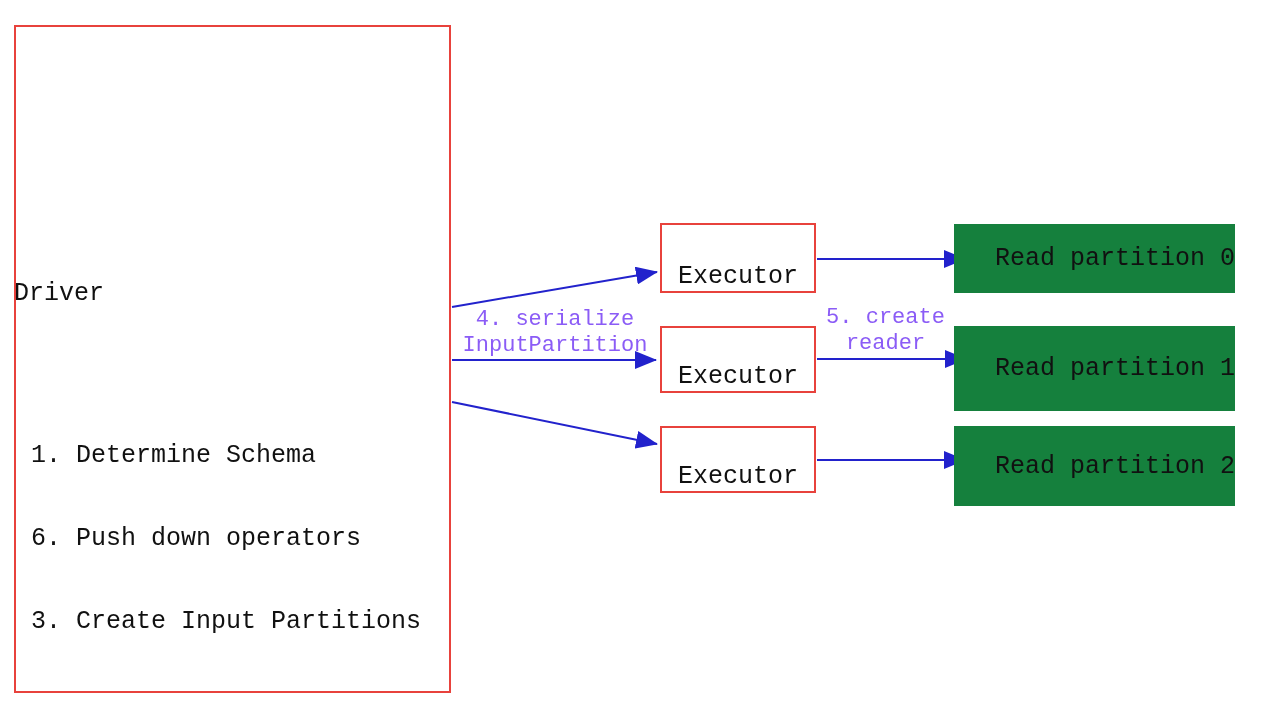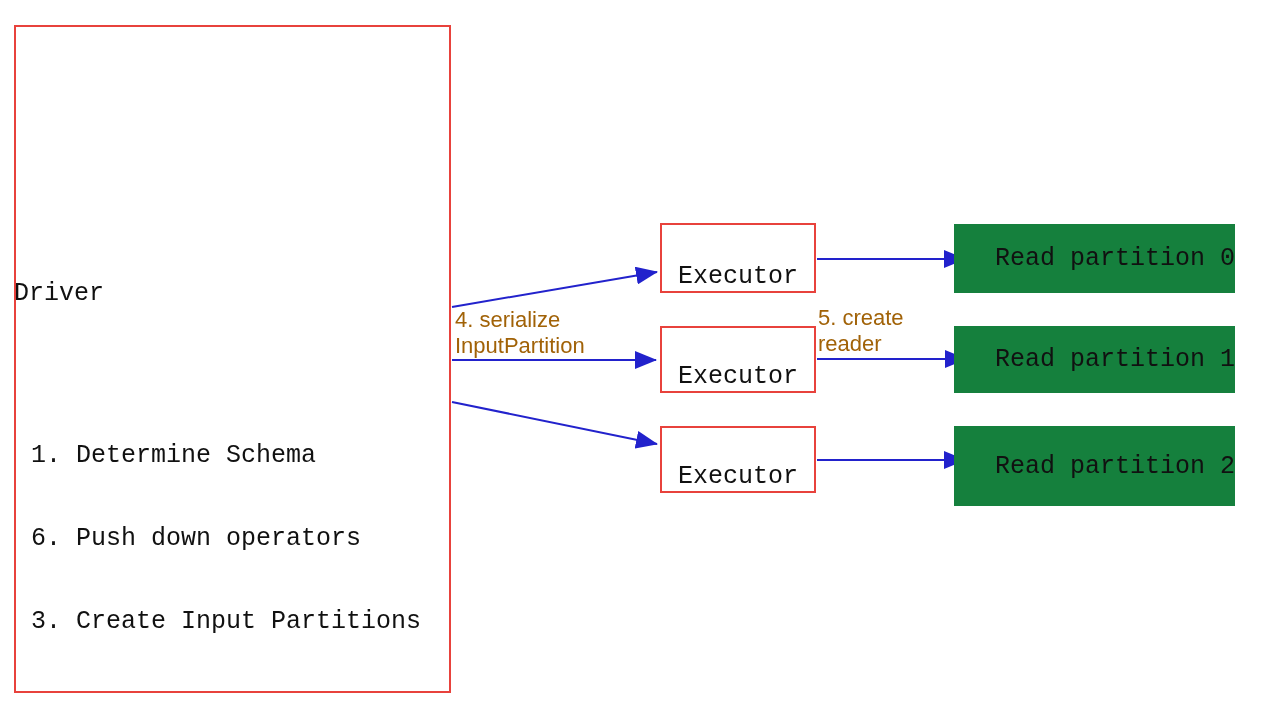--- a/index.html
+++ b/index.html
@@ -74,29 +74,29 @@
   .partition-box {
     position: absolute;
     left: 954px;
     width: 281px;
     background: #15803d;
     display: flex;
     align-items: center;
     justify-content: flex-end;
   }
   .partition-0 { top: 224px; height: 69px; }
-  .partition-1 { top: 326px; height: 67px; }
+  .partition-1 { top: 326px; height: 85px; }
   .partition-2 { top: 426px; height: 80px; }
   .edge-label {
     position: absolute;
-    text-align: left;
-    font-family: Liberation Sans, sans-serif;
+    text-align: center;
+    font-family: Liberation Mono, monospace;
     font-size: 22px;
     line-height: 26px;
-    color: #a16207;
+    color: #8b5cf6;
   }
   .edge-label-serialize {
     left: 455px;
     top: 307px;
     width: 200px;
   }
   .edge-label-reader {
     left: 818px;
     top: 305px;
     width: 135px;

